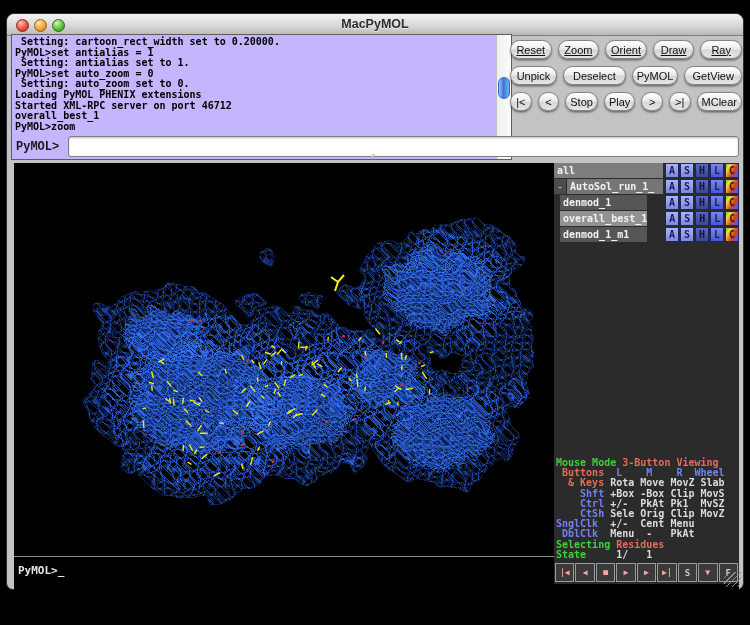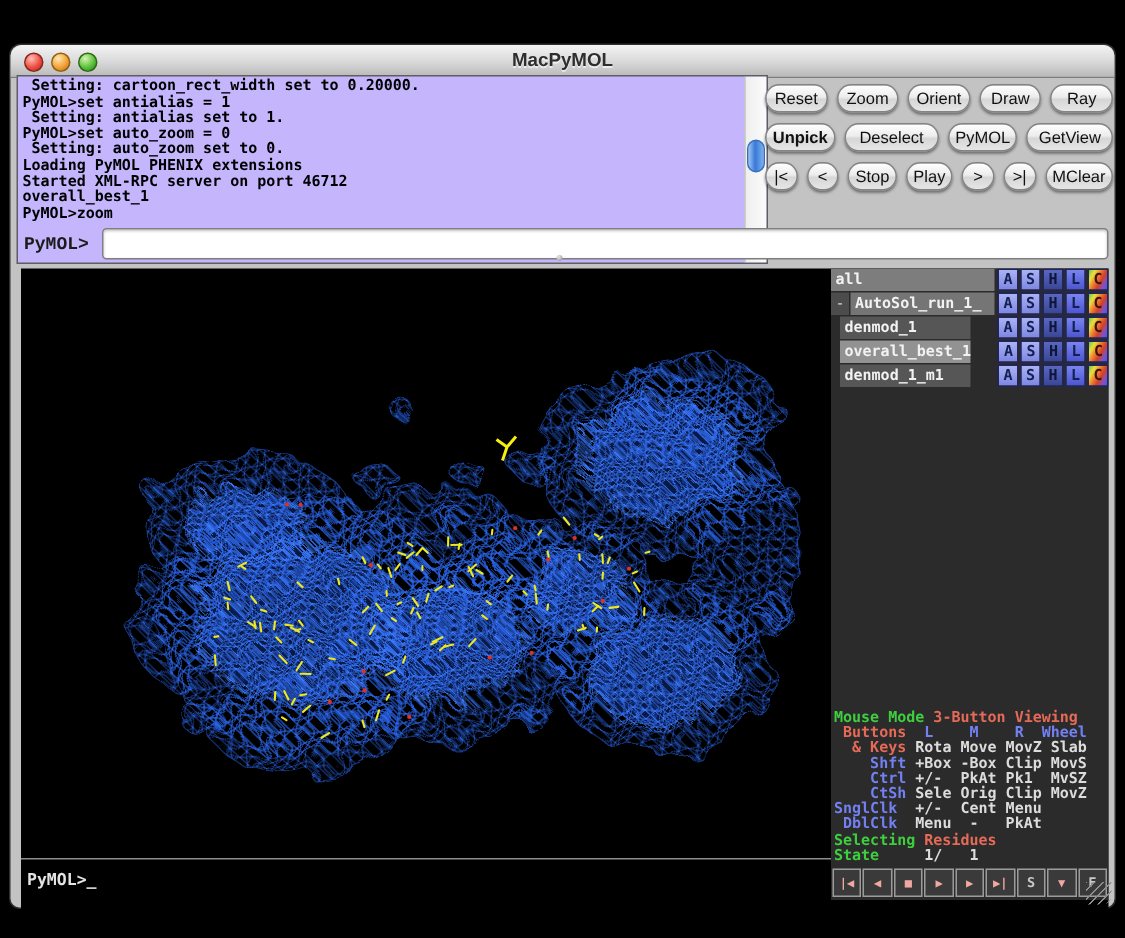--- a/index.html
+++ b/index.html
@@ -1,19 +1,19 @@
 <!DOCTYPE html>
 <html><head>
 <meta charset="utf-8">
 <style>
   * { margin:0; padding:0; box-sizing:border-box; }
   html,body { width:750px; height:625px; background:#000; overflow:hidden;
               font-family:"Liberation Sans", sans-serif; }
 
-  .window { position:absolute; left:6px; top:29px; width:738px; height:577px;
+  .window { position:absolute; left:6px; top:13px; width:738px; height:577px;
             background:#c3c3c3; border-radius:8px 8px 7px 7px;
             box-shadow:0 10px 28px rgba(0,0,0,.85), 0 2px 6px rgba(0,0,0,.6);
             border:1px solid #2f2f2f; }
 
   
   .titlebar { position:absolute; left:0; top:0; right:0; height:22px;
               border-radius:8px 8px 0 0;
               background:linear-gradient(#f4f4f4, #d8d8d8 55%, #b9b9b9);
               border-bottom:1px solid #7d7d7d; }
   .lights { position:absolute; left:9px; top:5px; display:flex; gap:5px; }
@@ -41,22 +41,22 @@
                font-size:6px; color:#444; }
 
   
   .toolbar { position:absolute; left:503px; top:26px; width:232px; }
   .btnrow { display:flex; gap:6px; margin-bottom:7px; }
   .aqua { height:19px; border-radius:10px; border:1px solid #848484;
           background:linear-gradient(#ffffff, #ececec 45%, #d6d6d6 55%, #e6e6e6);
           box-shadow:0 1.5px 2px rgba(0,0,0,.45);
           font-size:11px; color:#111; display:flex; align-items:center; justify-content:center;
           white-space:nowrap; padding:0 4px; cursor:default; }
-  .r1 .aqua { flex:1 1 0; }
-  .r2 .aqua:nth-child(1){flex:1.05;font-weight:bold;} .r2 .aqua:nth-child(2){flex:1.5;}
+  .r1 .aqua { flex:1 1 0;text-decoration:underline; }
+  .r2 .aqua:nth-child(1){flex:1.05;} .r2 .aqua:nth-child(2){flex:1.5;}
   .r2 .aqua:nth-child(3){flex:0.9;}  .r2 .aqua:nth-child(4){flex:1.35;}
   .r3 .aqua:nth-child(1),.r3 .aqua:nth-child(2),.r3 .aqua:nth-child(5),.r3 .aqua:nth-child(6){flex:.58;}
   .r3 .aqua:nth-child(3),.r3 .aqua:nth-child(4){flex:1;} .r3 .aqua:nth-child(7){flex:1.55;}
 
   
   .prompt-label { position:absolute; left:9px; top:126px; font-size:12px; font-weight:bold; color:#1a1a1a;font-family:Liberation Mono, monospace; }
   .prompt-input { position:absolute; left:61px; top:122px; width:671px; height:21px;
                   background:#fff; border:1px solid #7f7f7f; border-radius:3px;
                   box-shadow:inset 0 1px 2px rgba(0,0,0,.25);
                   font-size:12px; padding:0 4px; outline:none;

